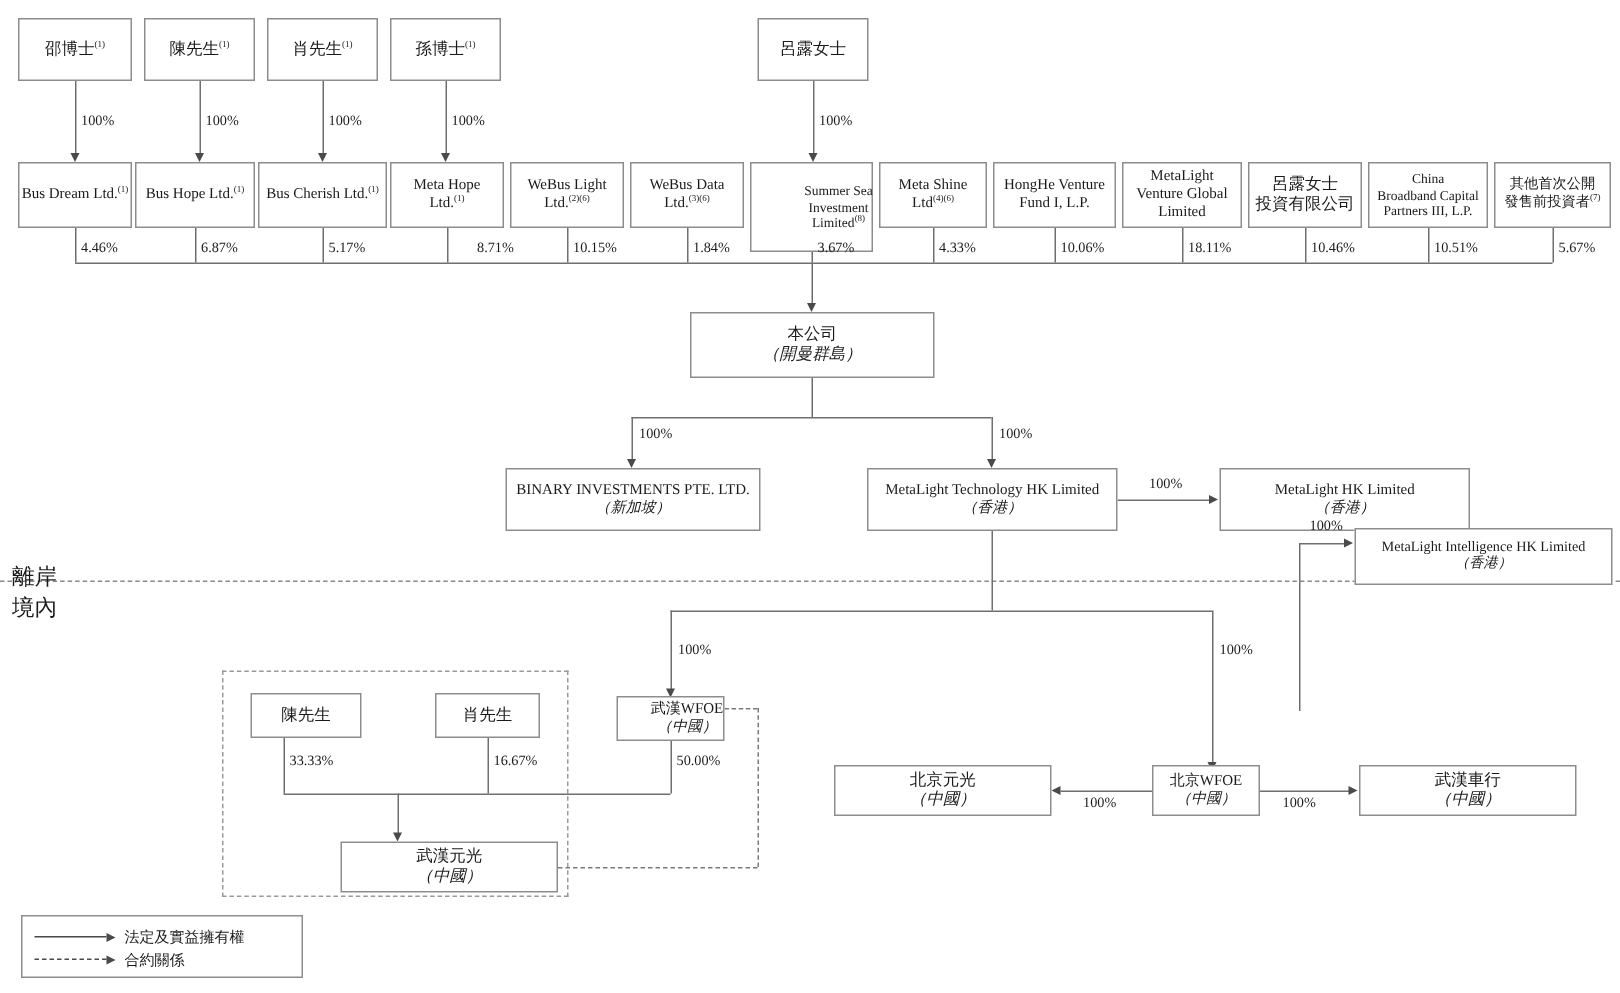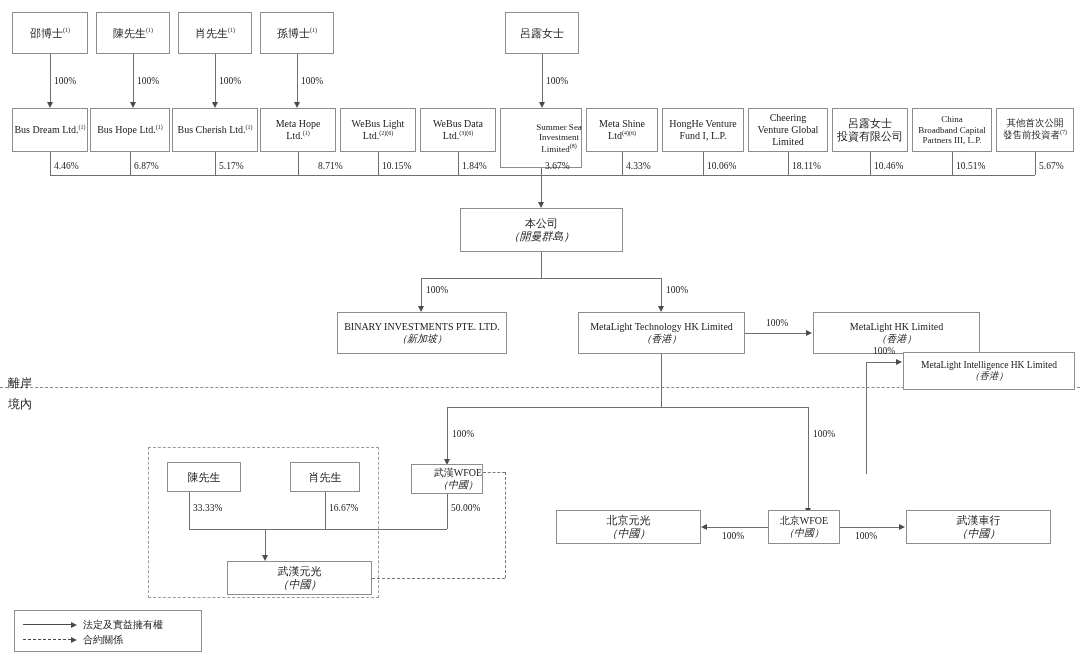--- a/index.html
+++ b/index.html
@@ -62,21 +62,21 @@
   .divider{
     position:absolute;
     left:0;
     width:1080px;
     height:0;
     border-top:1px dashed #8a8a8a;
     z-index:1;
   }
   .side-label{
     position:absolute;
-    font-size:12px;
+    font-size:15px;
     white-space:nowrap;
     z-index:4;
   }
 
   
   .vie-box{
     position:absolute;
     box-sizing:border-box;
     border:1px dashed #9a9a9a;
     z-index:0;
@@ -190,21 +190,21 @@
   </div>
   <div class="box" style="left:586px;top:108px;width:72px;height:44px;">
     <span class="ln">Meta Shine</span>
     <span class="ln">Ltd<span class="sup">(4)(6)</span></span>
   </div>
   <div class="box" style="left:662px;top:108px;width:82px;height:44px;">
     <span class="ln">HongHe Venture</span>
     <span class="ln">Fund I, L.P.</span>
   </div>
   <div class="box" style="left:748px;top:108px;width:80px;height:44px;">
-    <span class="ln">Cheering</span>
+    <span class="ln">MetaLight</span>
     <span class="ln">Venture Global</span>
     <span class="ln">Limited</span>
   </div>
   <div class="box cn" style="left:832px;top:108px;width:76px;height:44px;">
     <span class="ln">呂露女士</span>
     <span class="ln">投資有限公司</span>
   </div>
   <div class="box" style="left:912px;top:108px;width:80px;height:44px;font-size:9px;">
     <span class="ln">China</span>
     <span class="ln">Broadband Capital</span>

